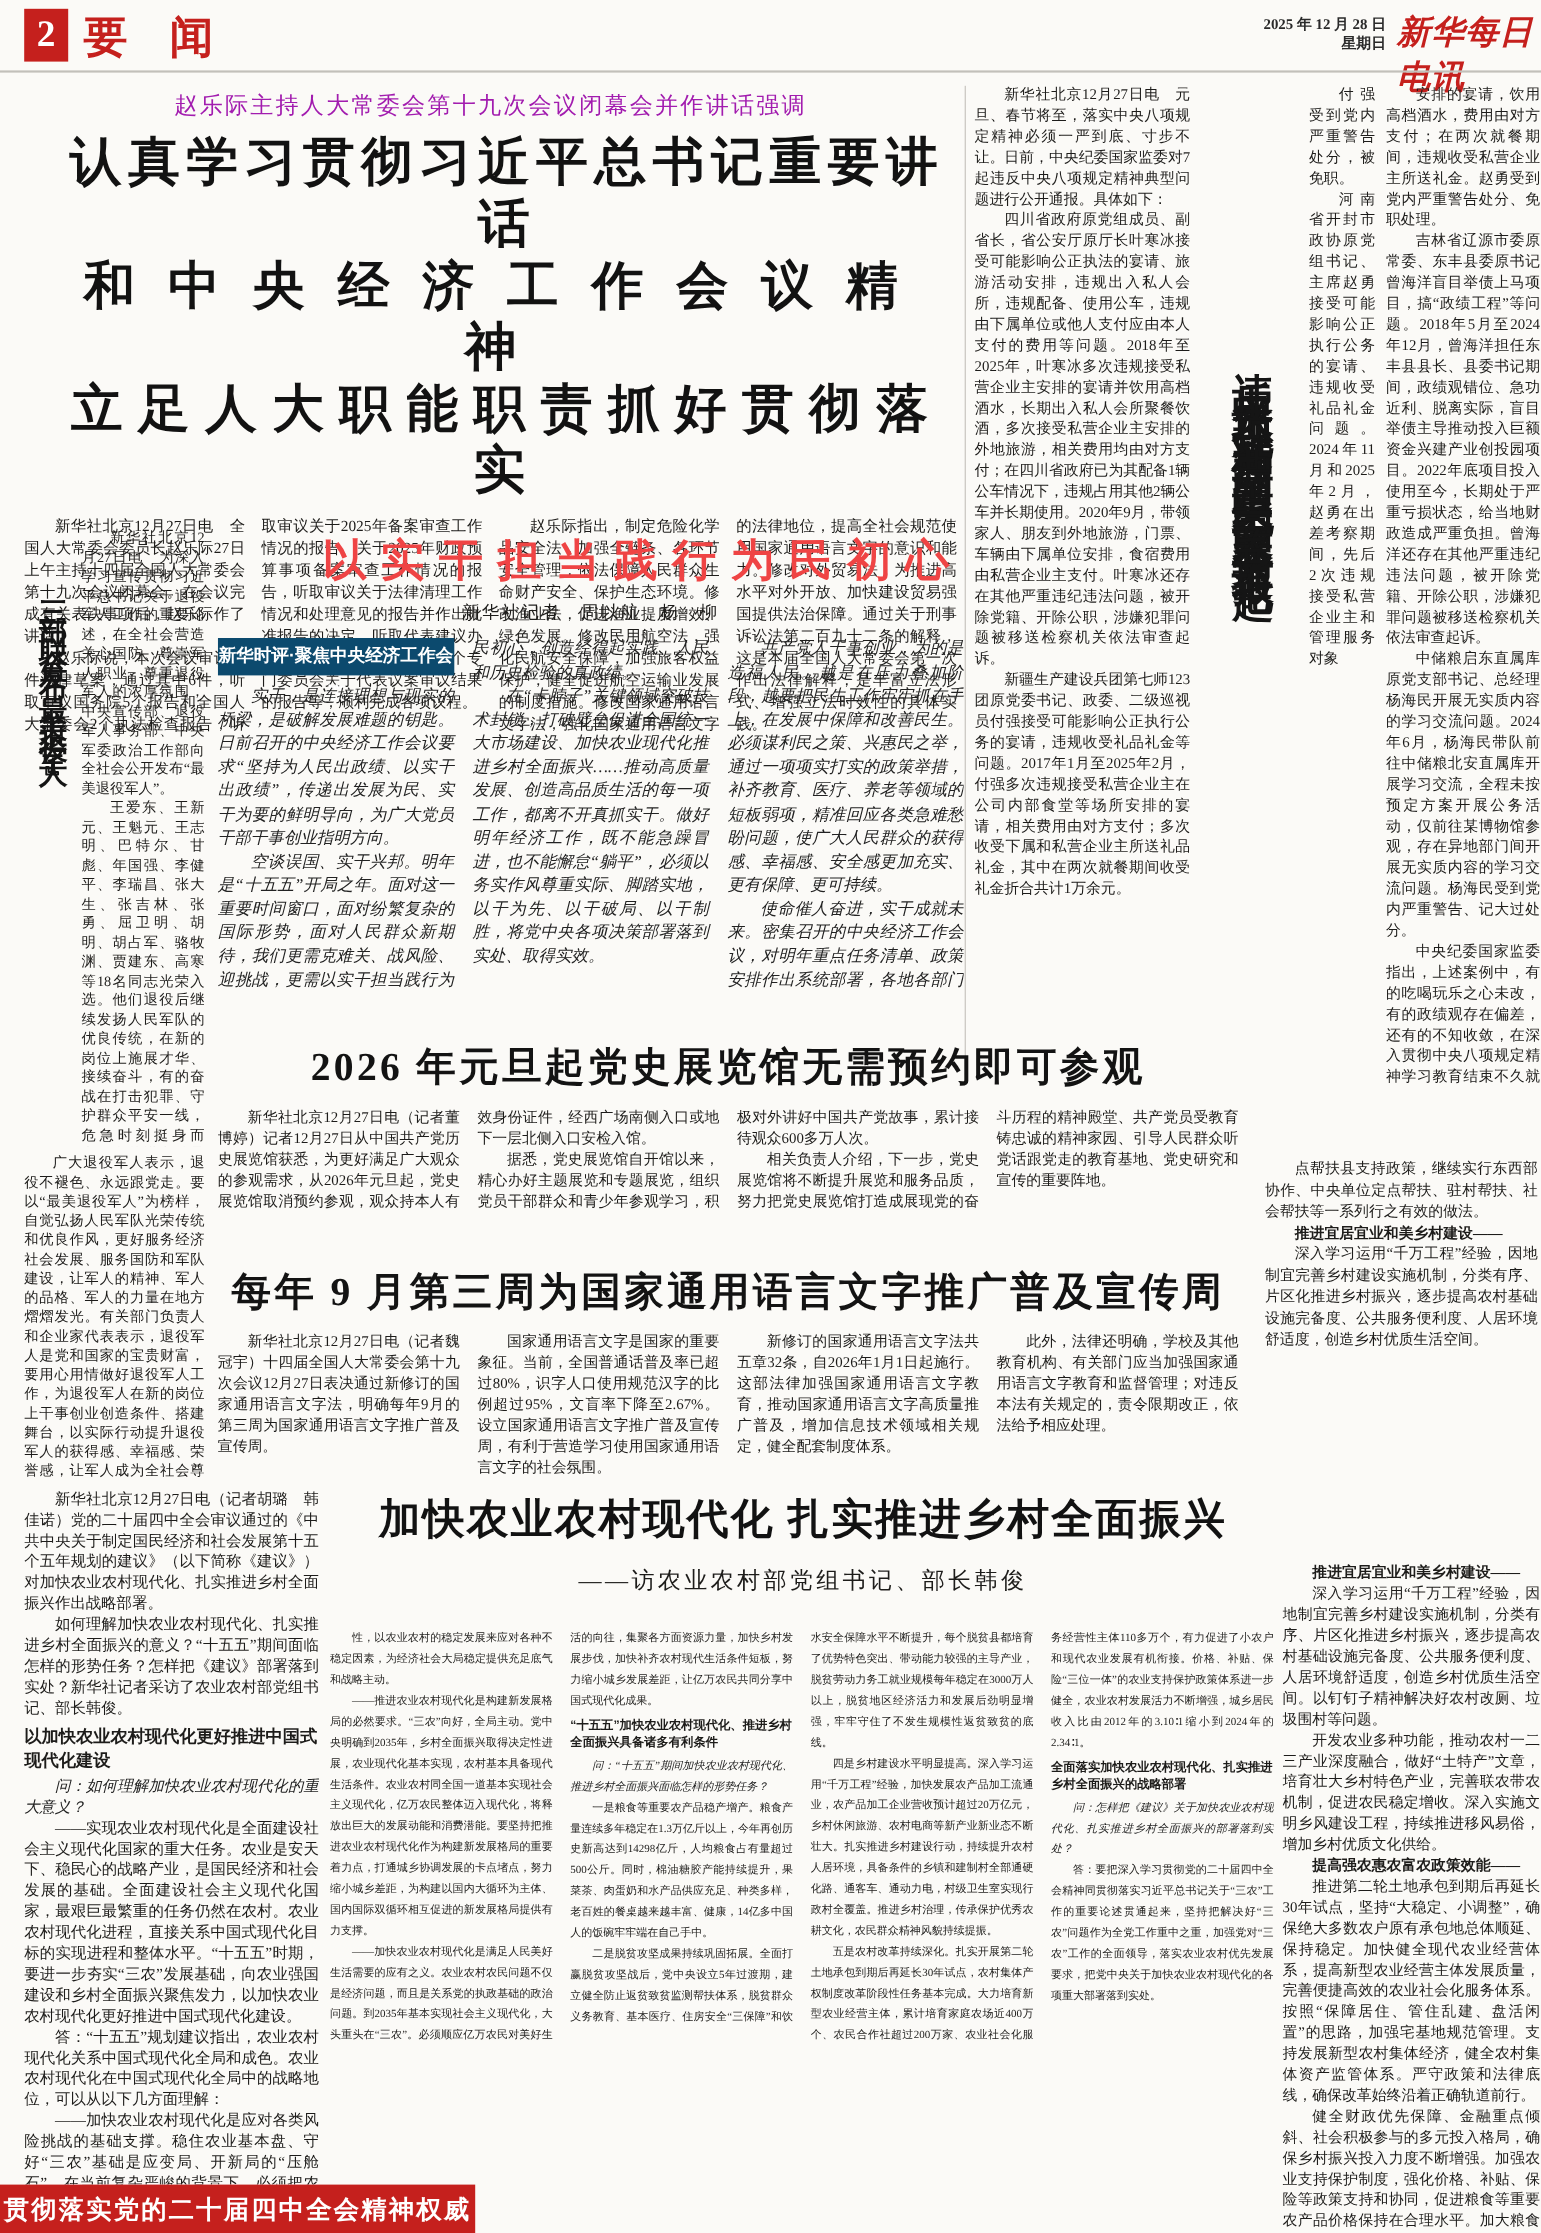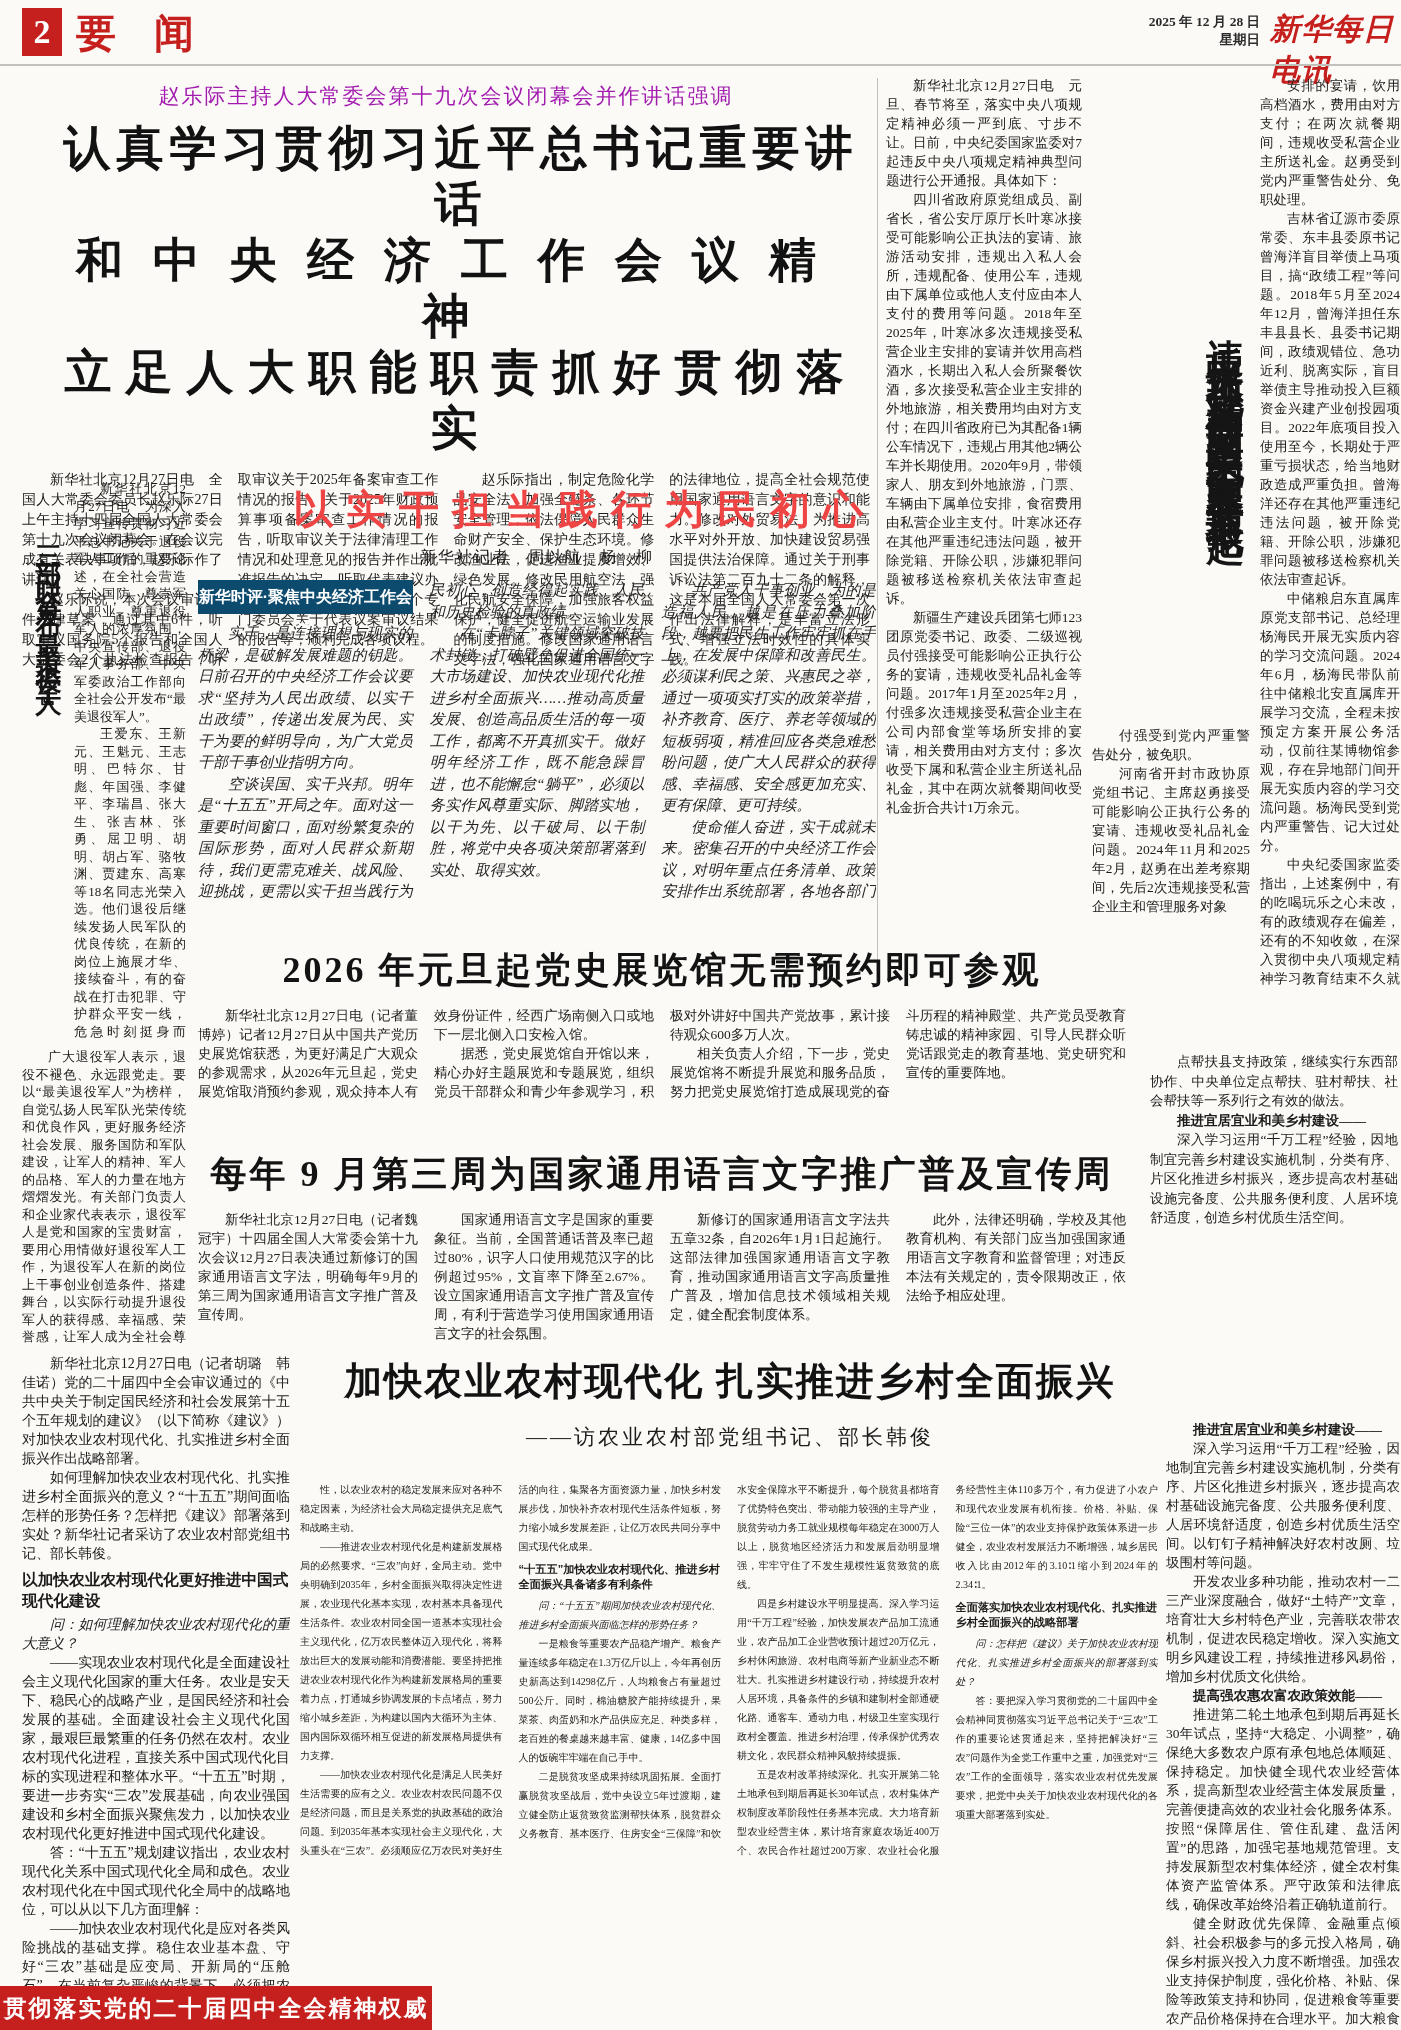--- a/index.html
+++ b/index.html
@@ -22,21 +22,21 @@
   #lead{left:22px;top:80px;width:848px;}
   .kicker{text-align:center;font-size:21px;letter-spacing:2px;margin:2px 0 10px 0;color:#a21caf;}
   .hl{font-weight:900;text-align:center;line-height:56px;font-size:47px;color:#121212;margin-left:30px;}
   .hl1{letter-spacing:6px;} .hl2{letter-spacing:30px;} .hl3{letter-spacing:14px;}
   .lead-body{margin-top:14px;height:208px;overflow:hidden;column-count:4;column-gap:15px;
              font-size:14px;line-height:20px;}
   
   #disc{left:886px;top:76px;width:514px;height:912px;display:flex;gap:10px;overflow:hidden;}
   .disc-col{font-size:13.5px;line-height:19px;overflow:hidden;}
   .disc-a{width:196px;}
-  .disc-mid{width:158px;display:flex;flex-direction:column;}
+  .disc-mid{width:158px;display:flex;flex-direction:row;gap:27px;}
   .vtitle{height:640px;writing-mode:vertical-rl;display:flex;justify-content:center;padding-top:10px;}
   .vt-line{font-size:38px;font-weight:bold;letter-spacing:7px;margin-left:20px;color:#151515;}
   .disc-b{flex:1;overflow:hidden;}
   .disc-c{flex:1;}
   
   #vet{left:22px;top:480px;width:164px;height:562px;display:flex;gap:8px;overflow:hidden;}
   .vet-title{width:44px;writing-mode:vertical-rl;font-size:26px;font-weight:bold;
              letter-spacing:11px;padding-top:46px;color:#141414;}
   .vet-body{flex:1;font-size:13px;line-height:17.5px;overflow:hidden;}
   #vet2{left:22px;top:1048px;width:164px;height:296px;font-size:13px;line-height:17.5px;overflow:hidden;}

